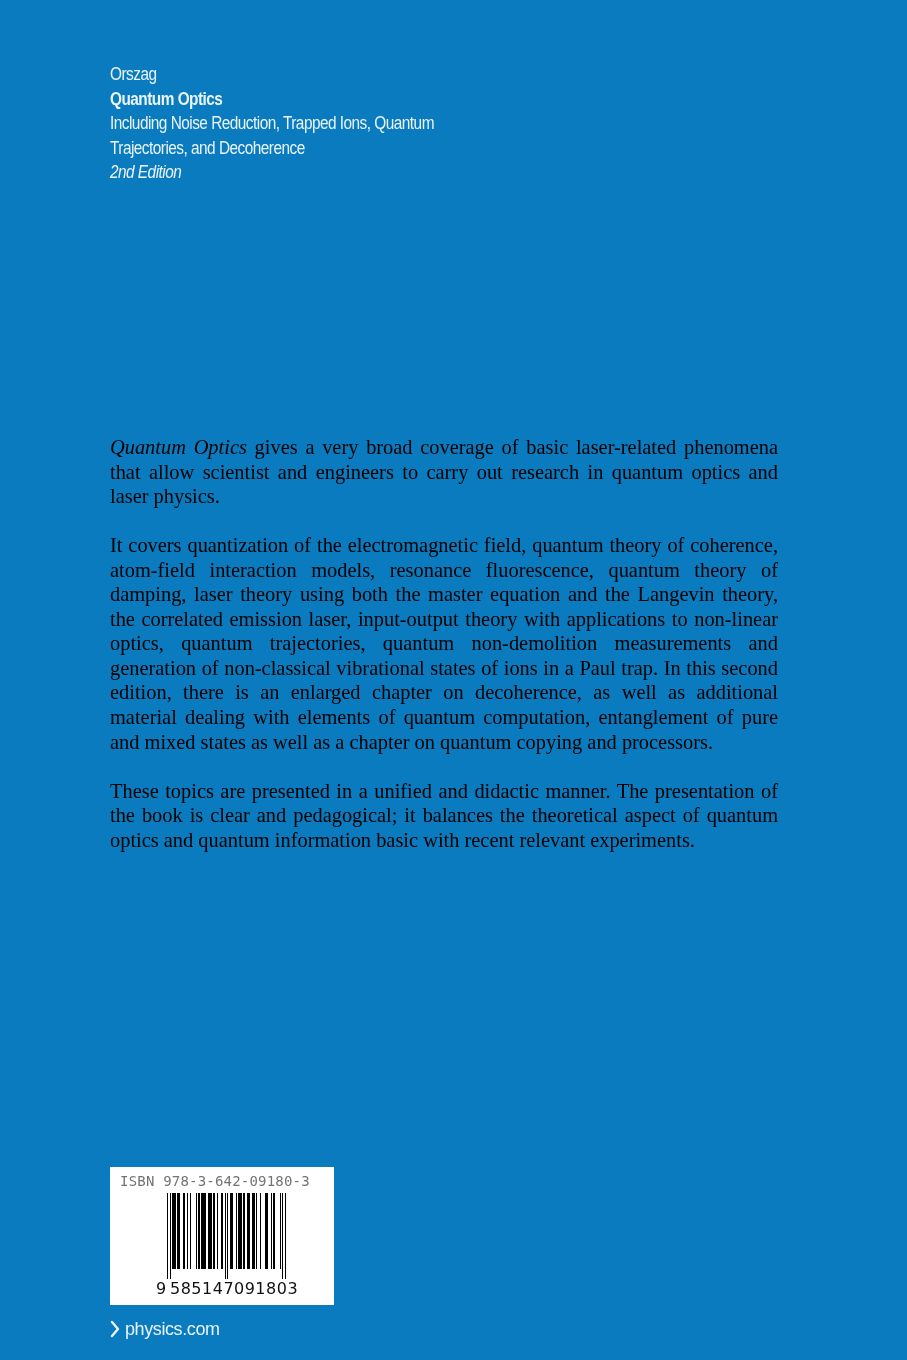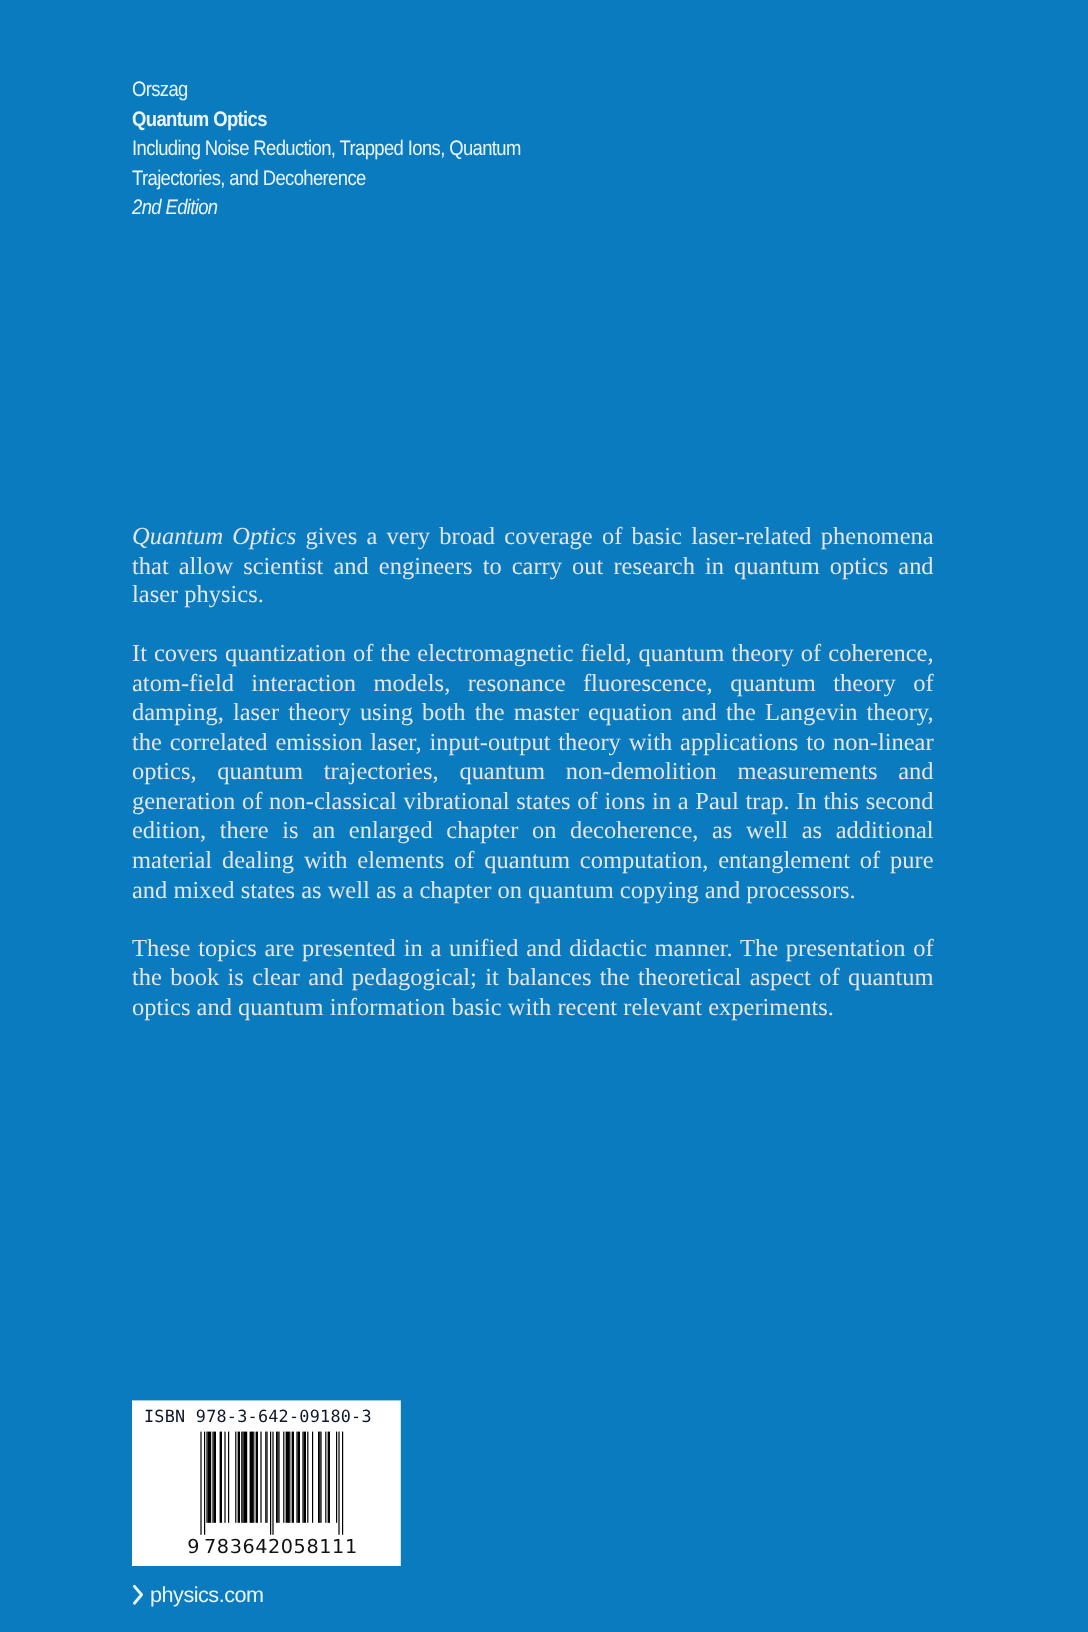--- a/index.html
+++ b/index.html
@@ -33,21 +33,21 @@
 
     .blurb {
       position: absolute;
       left: 110px;
       top: 435px;
       width: 668px;
       font-family: "Liberation Serif", serif;
       font-size: 20.4px;
       line-height: 24.55px;
       text-align: justify;
-      color: #e5e5e5;
+      color: #000000;
     }
     .blurb p {
       margin: 0 0 24.5px 0;
     }
     .blurb em { font-style: italic; }
 
     .barcode-box {
       position: absolute;
       left: 110px;
       top: 1167px;
@@ -57,21 +57,21 @@
       box-sizing: border-box;
     }
     .isbn-text {
       position: absolute;
       left: 10px;
       top: 6px;
       width: 208px;
       font-family: "DejaVu Sans Mono", monospace;
       font-size: 14px;
       line-height: 16px;
-      color: #0f172a;
+      color: #737373;
       white-space: nowrap;
       letter-spacing: 0.2px;
     }
     .bars {
       position: absolute;
       left: 57px;
       top: 26px;
       height: 86px;
       display: flex;
       align-items: flex-start;
@@ -226,22 +226,22 @@
       <div class="space" style="width: 1.25px;"></div>
       <div class="space" style="width: 1.25px;"></div>
       <div class="bar" style="width: 1.25px;"></div>
       <div class="space" style="width: 1.25px;"></div>
       <div class="bar guard" style="width: 1.25px;"></div>
       <div class="space" style="width: 1.25px;"></div>
       <div class="bar guard" style="width: 1.25px;"></div>
     </div>
   <div class="ean-digits">
     <span class="first">9</span>
-    <span class="left-grp">783642</span>
-    <span class="right-grp">058111</span>
+    <span class="left-grp">585147</span>
+    <span class="right-grp">091803</span>
   </div>
 </div>
 
 <div class="publisher">
   <svg class="chev" viewBox="0 0 10 18">
     <path d="M2 2 L8 9 L2 16" fill="none" stroke="#e9f4fb" stroke-width="2.4" stroke-linecap="round" stroke-linejoin="round"></path>
   </svg>
   <span>physics.com</span>
 </div>
 

